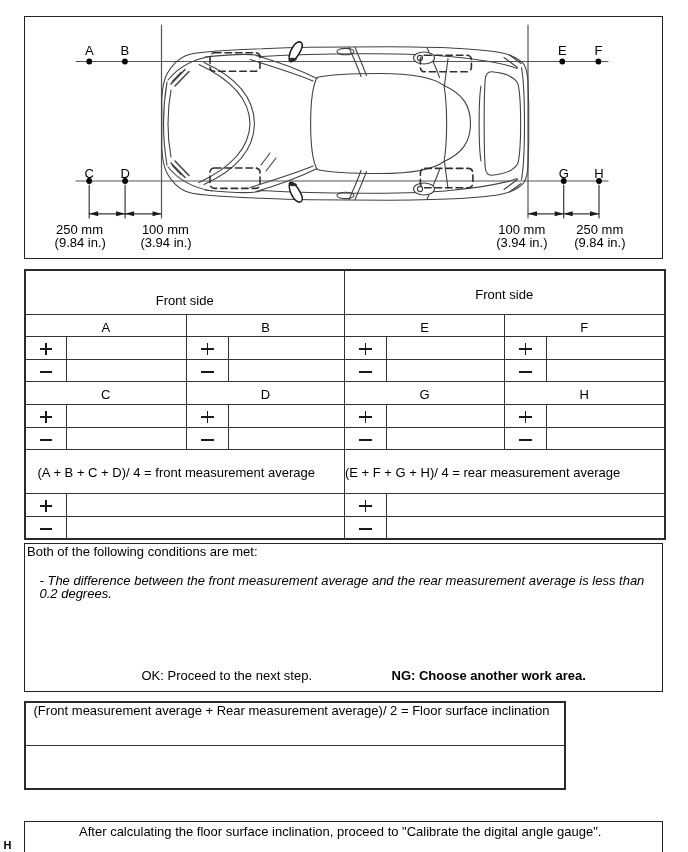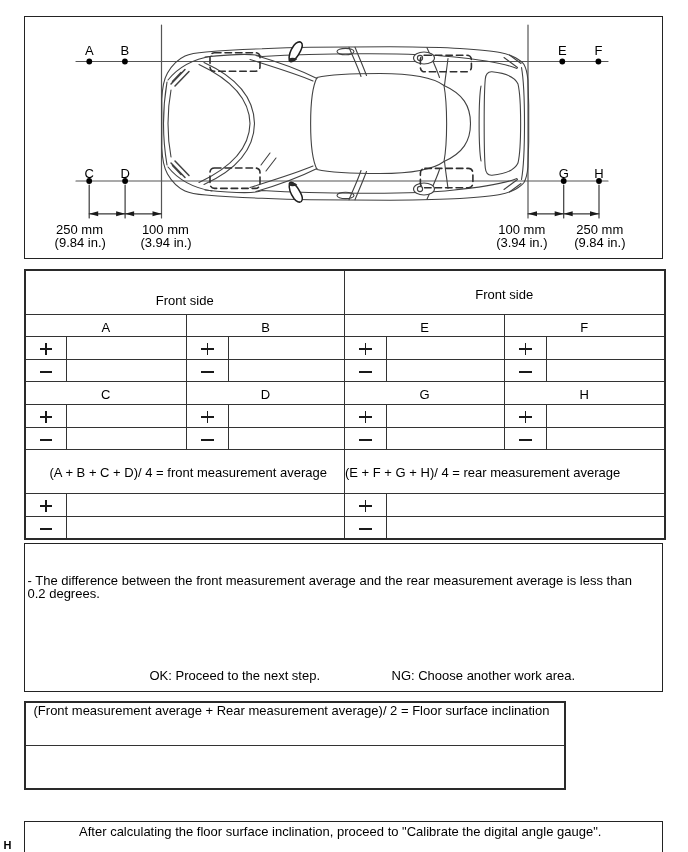--- a/index.html
+++ b/index.html
@@ -218,43 +218,44 @@
           <td><span class="pm"><i class="h"></i></span></td>
           <td></td>
           <td><span class="pm"><i class="h"></i></span></td>
           <td></td>
           <td><span class="pm"><i class="h"></i></span></td>
           <td></td>
           <td><span class="pm"><i class="h"></i></span></td>
           <td></td>
         </tr>
 <tr style="height:44px">
-          <td colspan="4" class="fml" style="padding-left:24px; padding-top:3px">(A + B + C + D)/ 4 = front measurement average</td>
+          <td colspan="4" class="fml" style="padding-left:12px; padding-top:3px">(A + B + C + D)/ 4 = front measurement average</td>
           <td colspan="4" class="fml" style="padding-left:0; padding-top:3px">(E + F + G + H)/ 4 = rear measurement average</td>
         </tr>
 <tr style="height:23px">
           <td><span class="pm"><i class="h"></i><i class="v"></i></span></td>
           <td colspan="3"></td>
           <td><span class="pm"><i class="h"></i><i class="v"></i></span></td>
           <td colspan="3"></td>
         </tr>
 <tr style="height:23px">
           <td><span class="pm"><i class="h"></i></span></td>
           <td colspan="3"></td>
           <td><span class="pm"><i class="h"></i></span></td>
           <td colspan="3"></td>
         </tr>
 </tbody>
     </table>
 </div>
 
 <div class="abs" id="cond">
-  <div style="left:3px; top:30.4px;">- The difference between the front measurement average and the rear measurement average is less than<br>0.2 degrees.</div>
-  <div style="left:117px; top:125.6px;margin-left:8px;">OK: Proceed to the next step.</div>
-  <div style="left:367px; top:125.6px;">NG: Choose another work area.</div>
+  <div style="left:2.5px; top:1.1px;">Both of the following conditions are met:</div>
+  <div style="left:15px; top:30.4px;font-style:italic;">- The difference between the front measurement average and the rear measurement average is less than<br>0.2 degrees.</div>
+  <div style="left:117px; top:125.6px;">OK: Proceed to the next step.</div>
+  <div style="left:367px; top:125.6px;font-weight:bold;">NG: Choose another work area.</div>
 </div>
 
 <div class="abs" id="t3wrap">
 <table style="width:542px">
 <tbody>
         <tr style="height:43.5px">
           <td style="vertical-align:top; padding-top:0.8px; padding-right:6px;">(Front measurement average + Rear measurement average)/ 2 = Floor surface inclination</td>
         </tr>
 <tr style="height:44px">
           <td></td>

